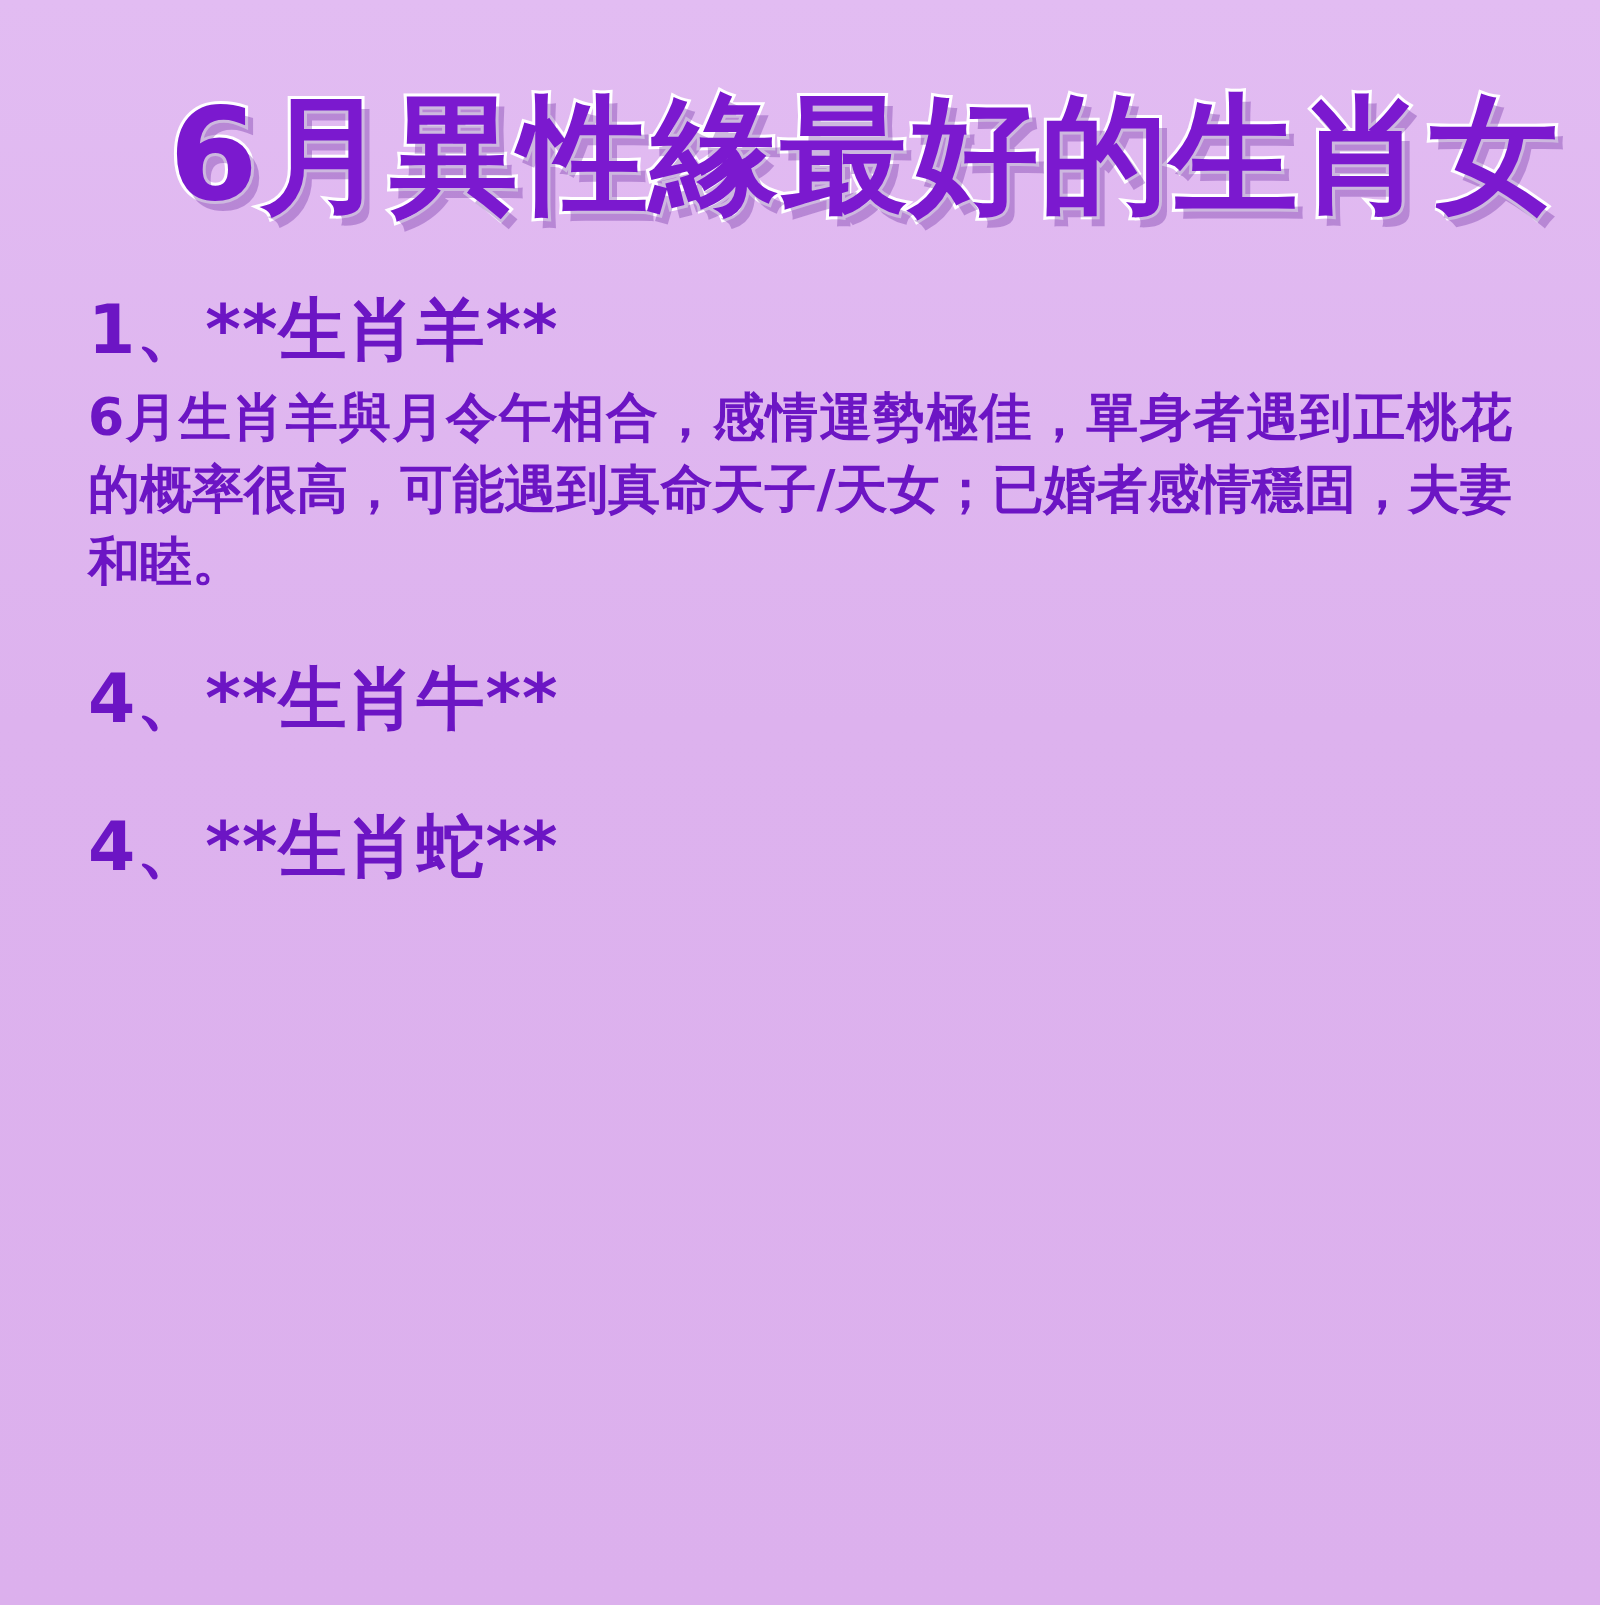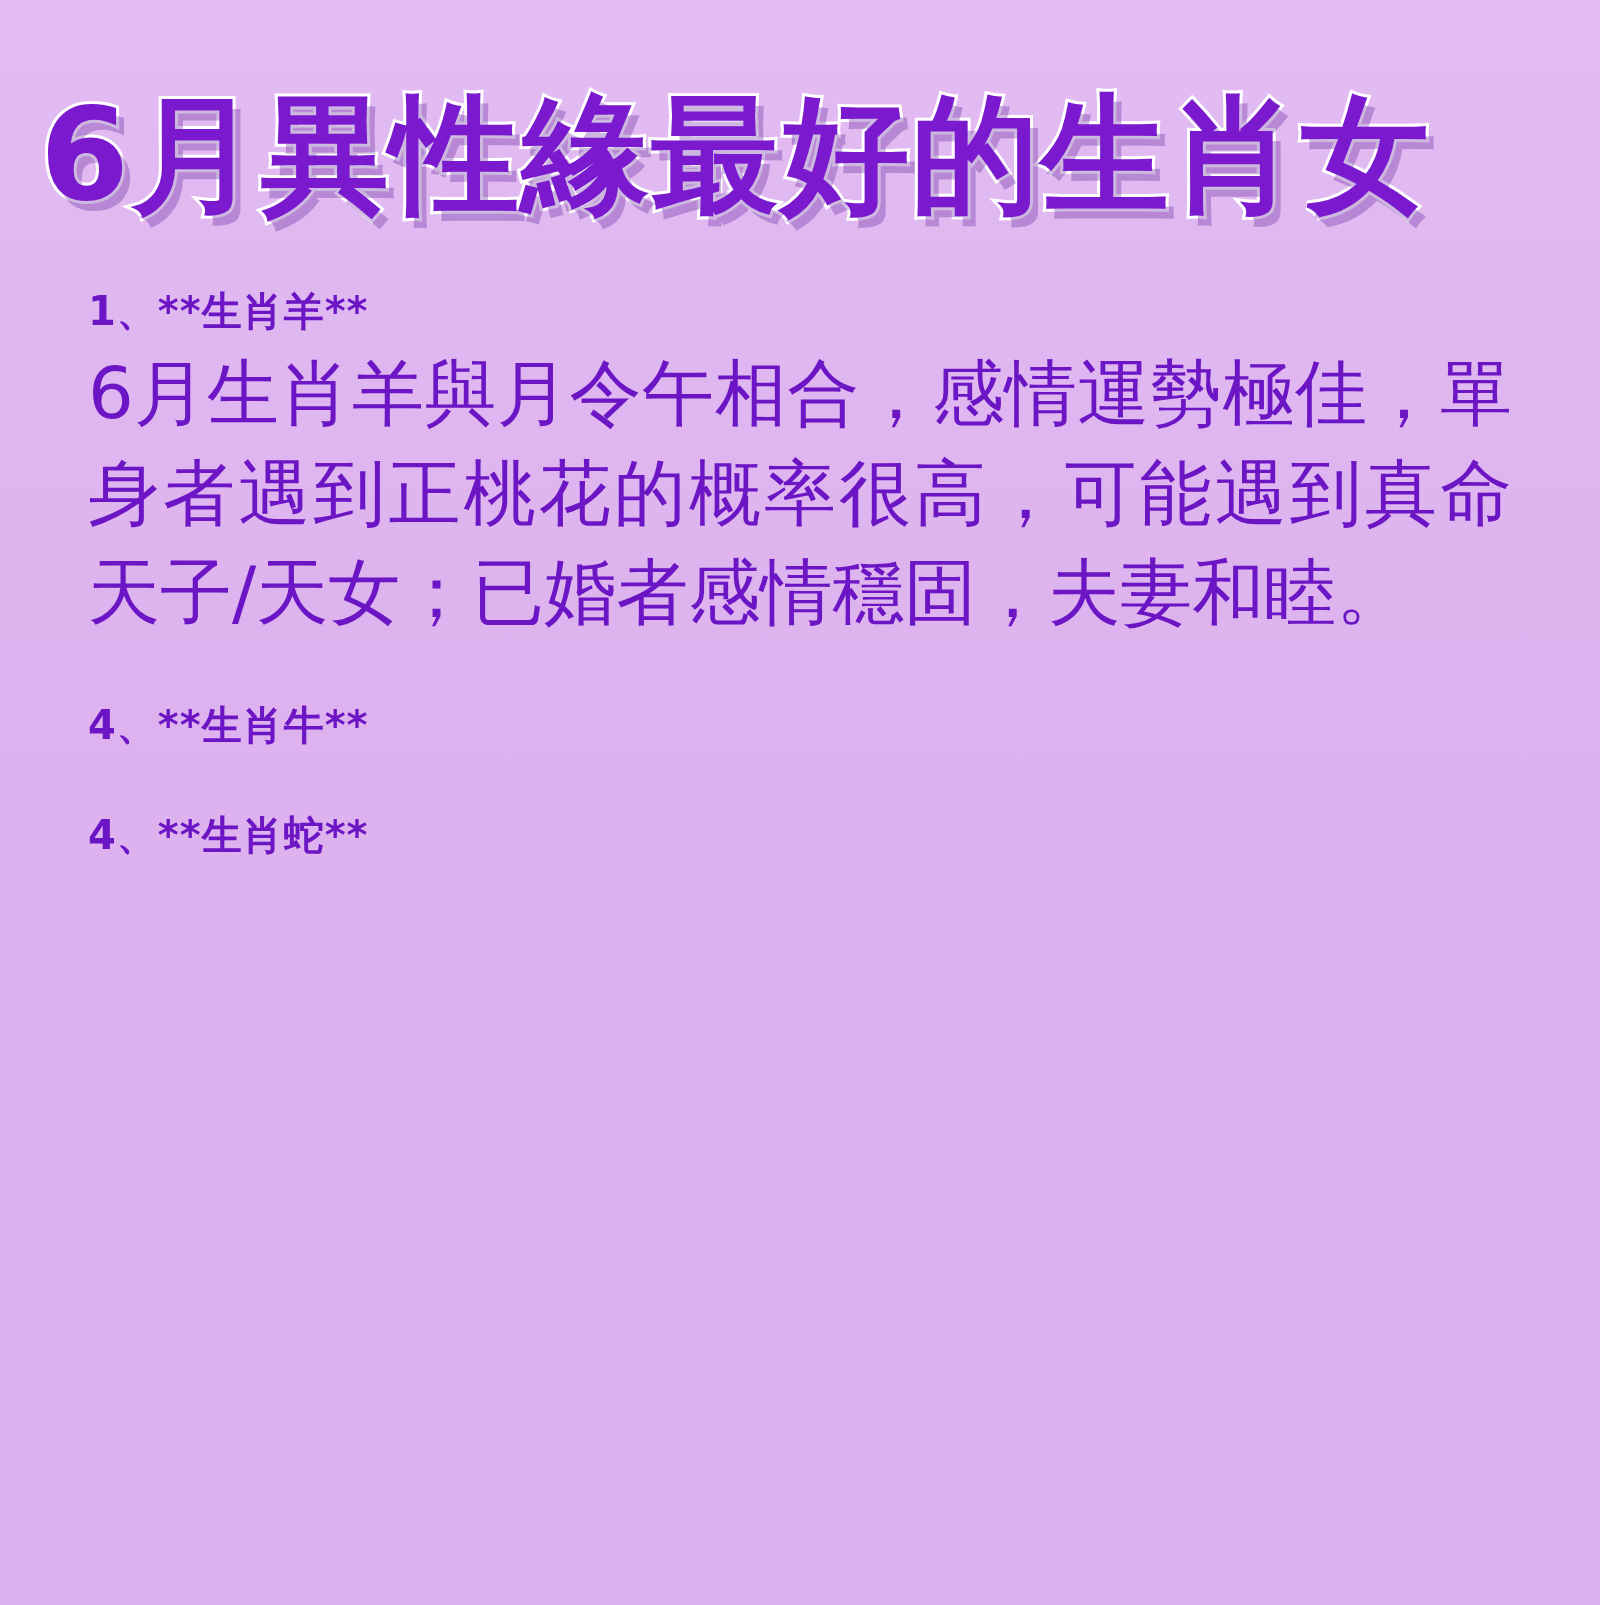--- a/index.html
+++ b/index.html
@@ -17,21 +17,21 @@
     position: relative;
     width: 1600px;
     height: 1605px;
     background: linear-gradient(180deg, #e2bcf2 0%, #ddb2ee 45%, #dcb0ed 100%);
     box-sizing: border-box;
     padding: 0;
   }
   .title {
     margin: 0;
     padding: 88px 40px 0 40px;
-    text-align: left;
+    text-align: right;
     font-size: 128px;
     line-height: 1.05;
     font-weight: 700;
     color: #7b19cf;
     letter-spacing: 2px;
     -webkit-text-stroke: 6px #ffffff;
     paint-order: stroke fill;
     text-shadow:
       8px 10px 0 rgba(90, 20, 150, 0.30),
       0 0 1px rgba(255,255,255,0.8);
@@ -41,32 +41,32 @@
     padding: 62px 88px 0 88px;
     box-sizing: border-box;
   }
   .section {
     margin-bottom: 56px;
   }
   .section:last-child {
     margin-bottom: 0;
   }
   .sec-head {
-    font-size: 40px;
+    font-size: 68px;
     line-height: 1.35;
     color: #6c15c4;
     font-weight: 700;
     letter-spacing: 1px;
     margin-bottom: 6px;
   }
   .sec-body {
-    font-size: 72px;
+    font-size: 52px;
     line-height: 1.38;
     color: #6c15c4;
-    font-weight: 400;
+    font-weight: 700;
     letter-spacing: 0px;
     text-align: justify;
     text-justify: inter-character;
   }
   .clipped {
     overflow: hidden;
   }
 </style>
 </head>
 <body>

